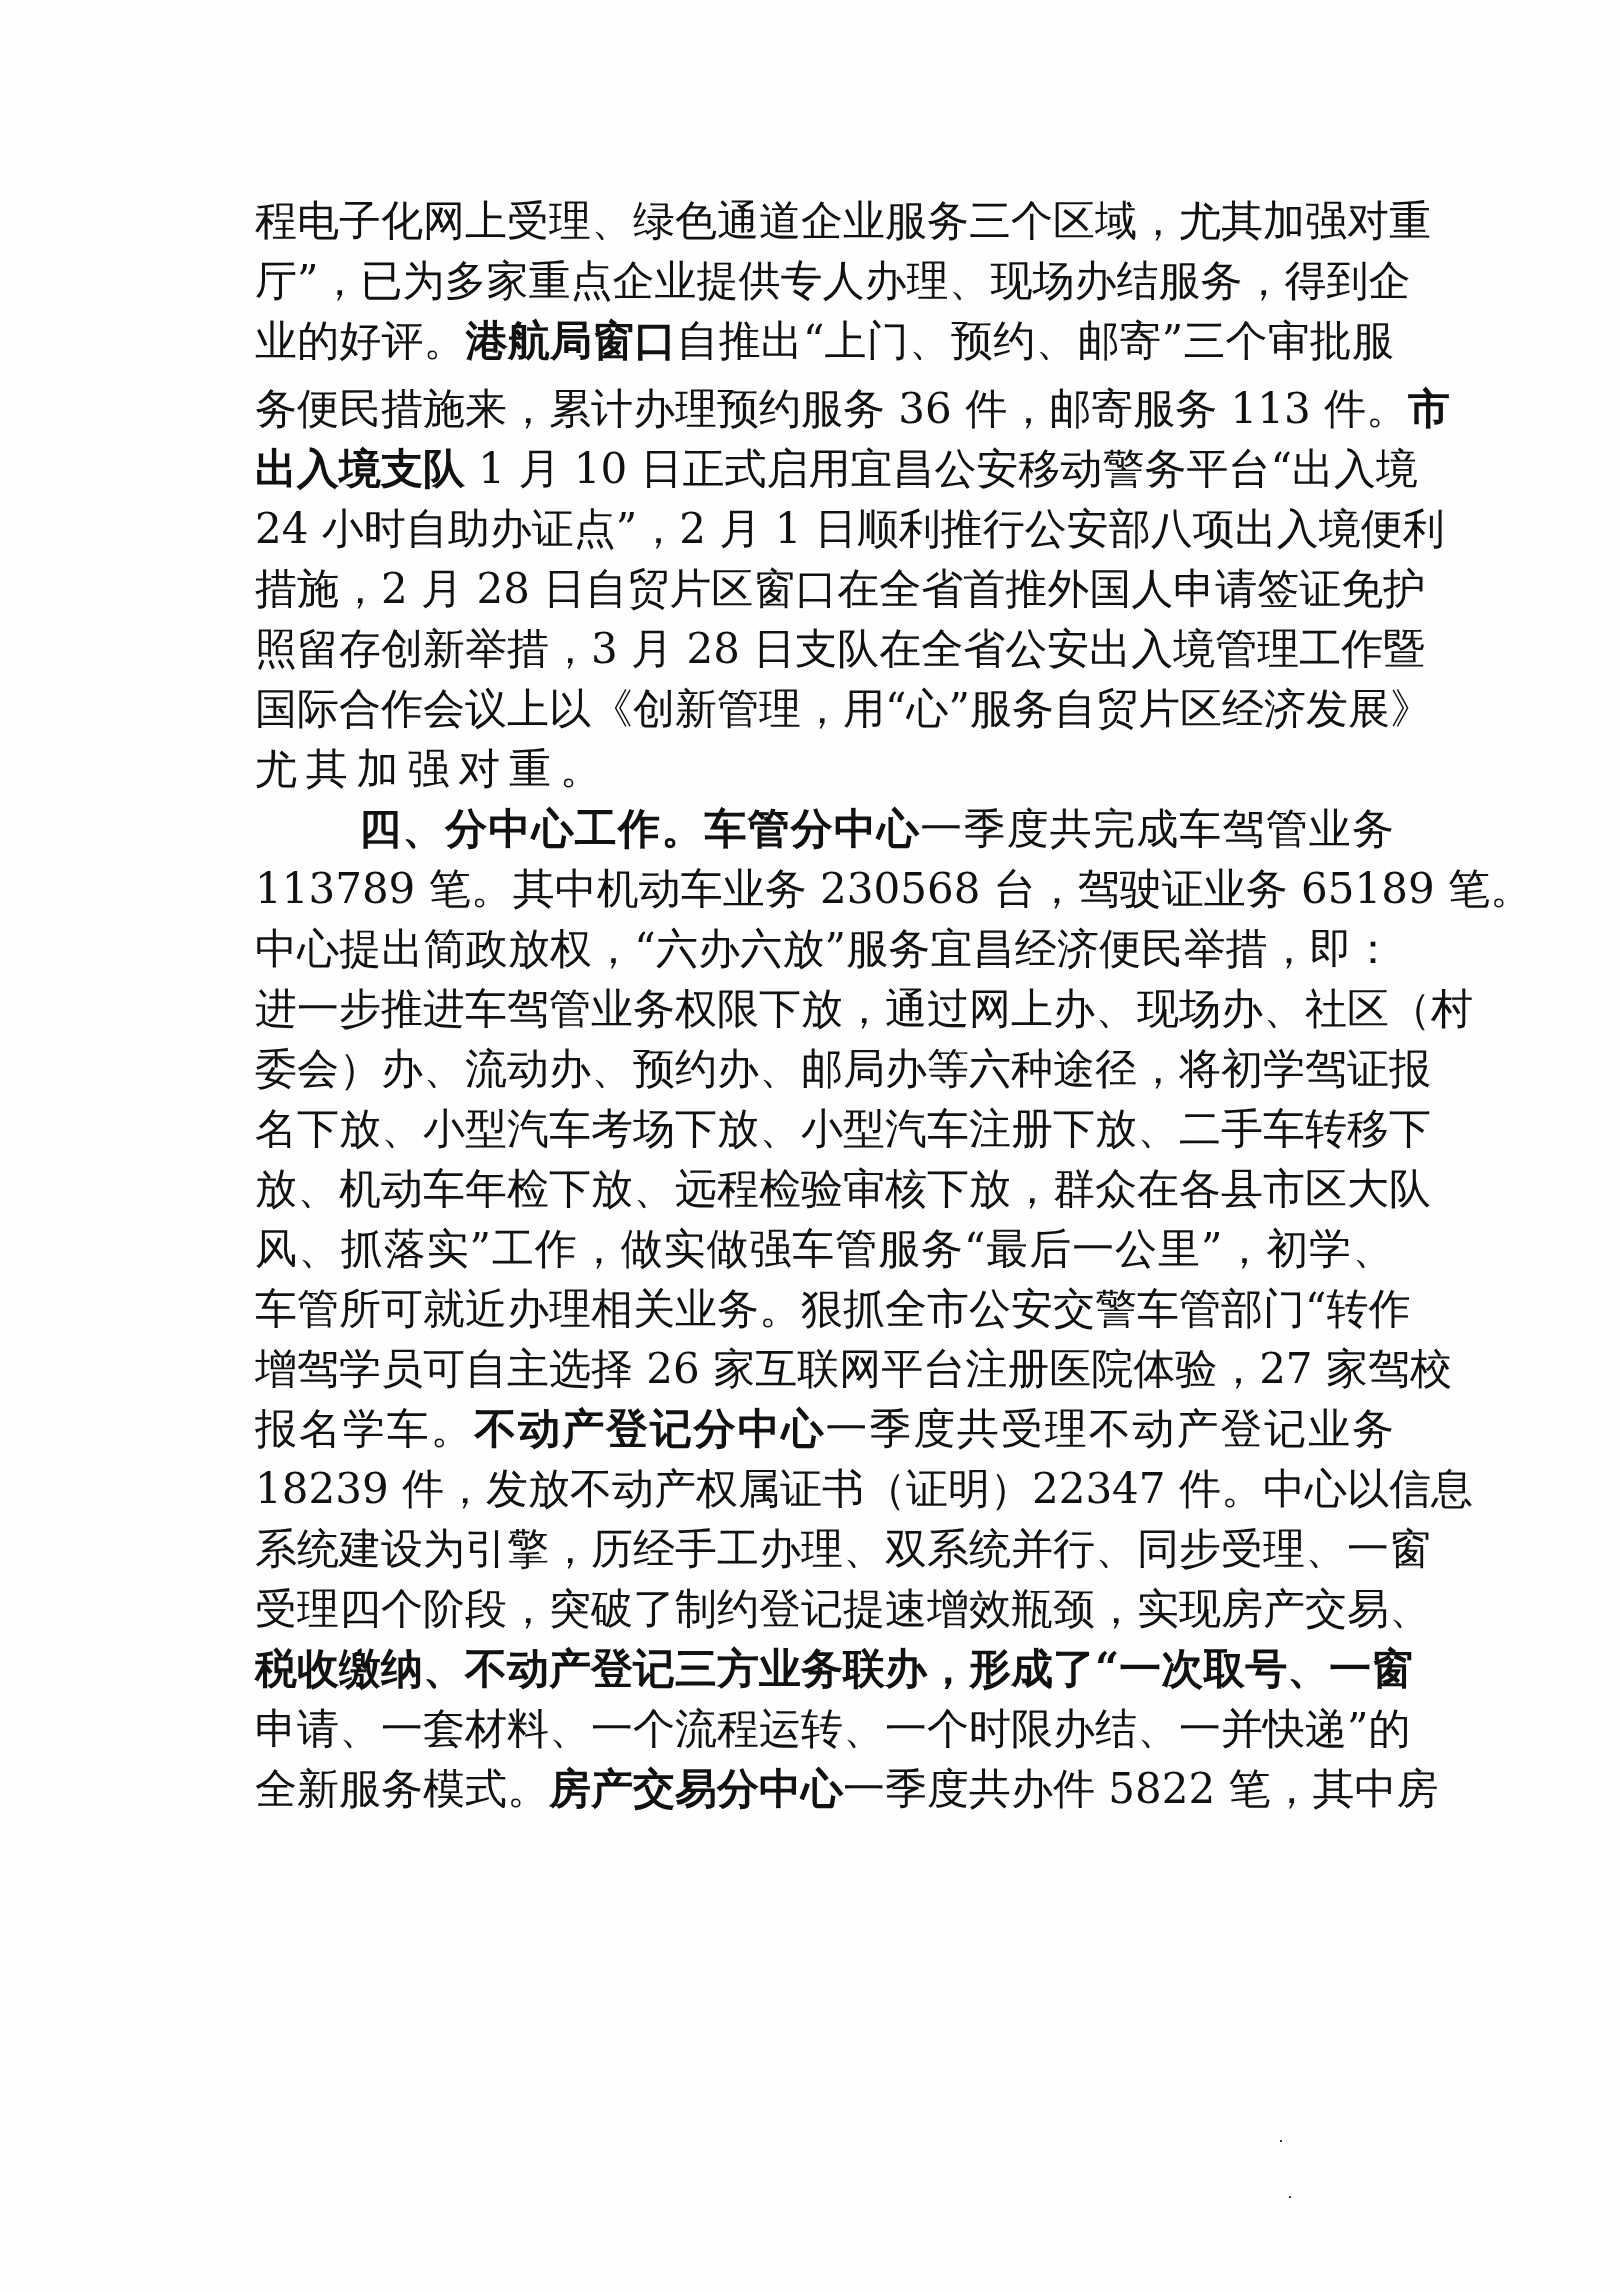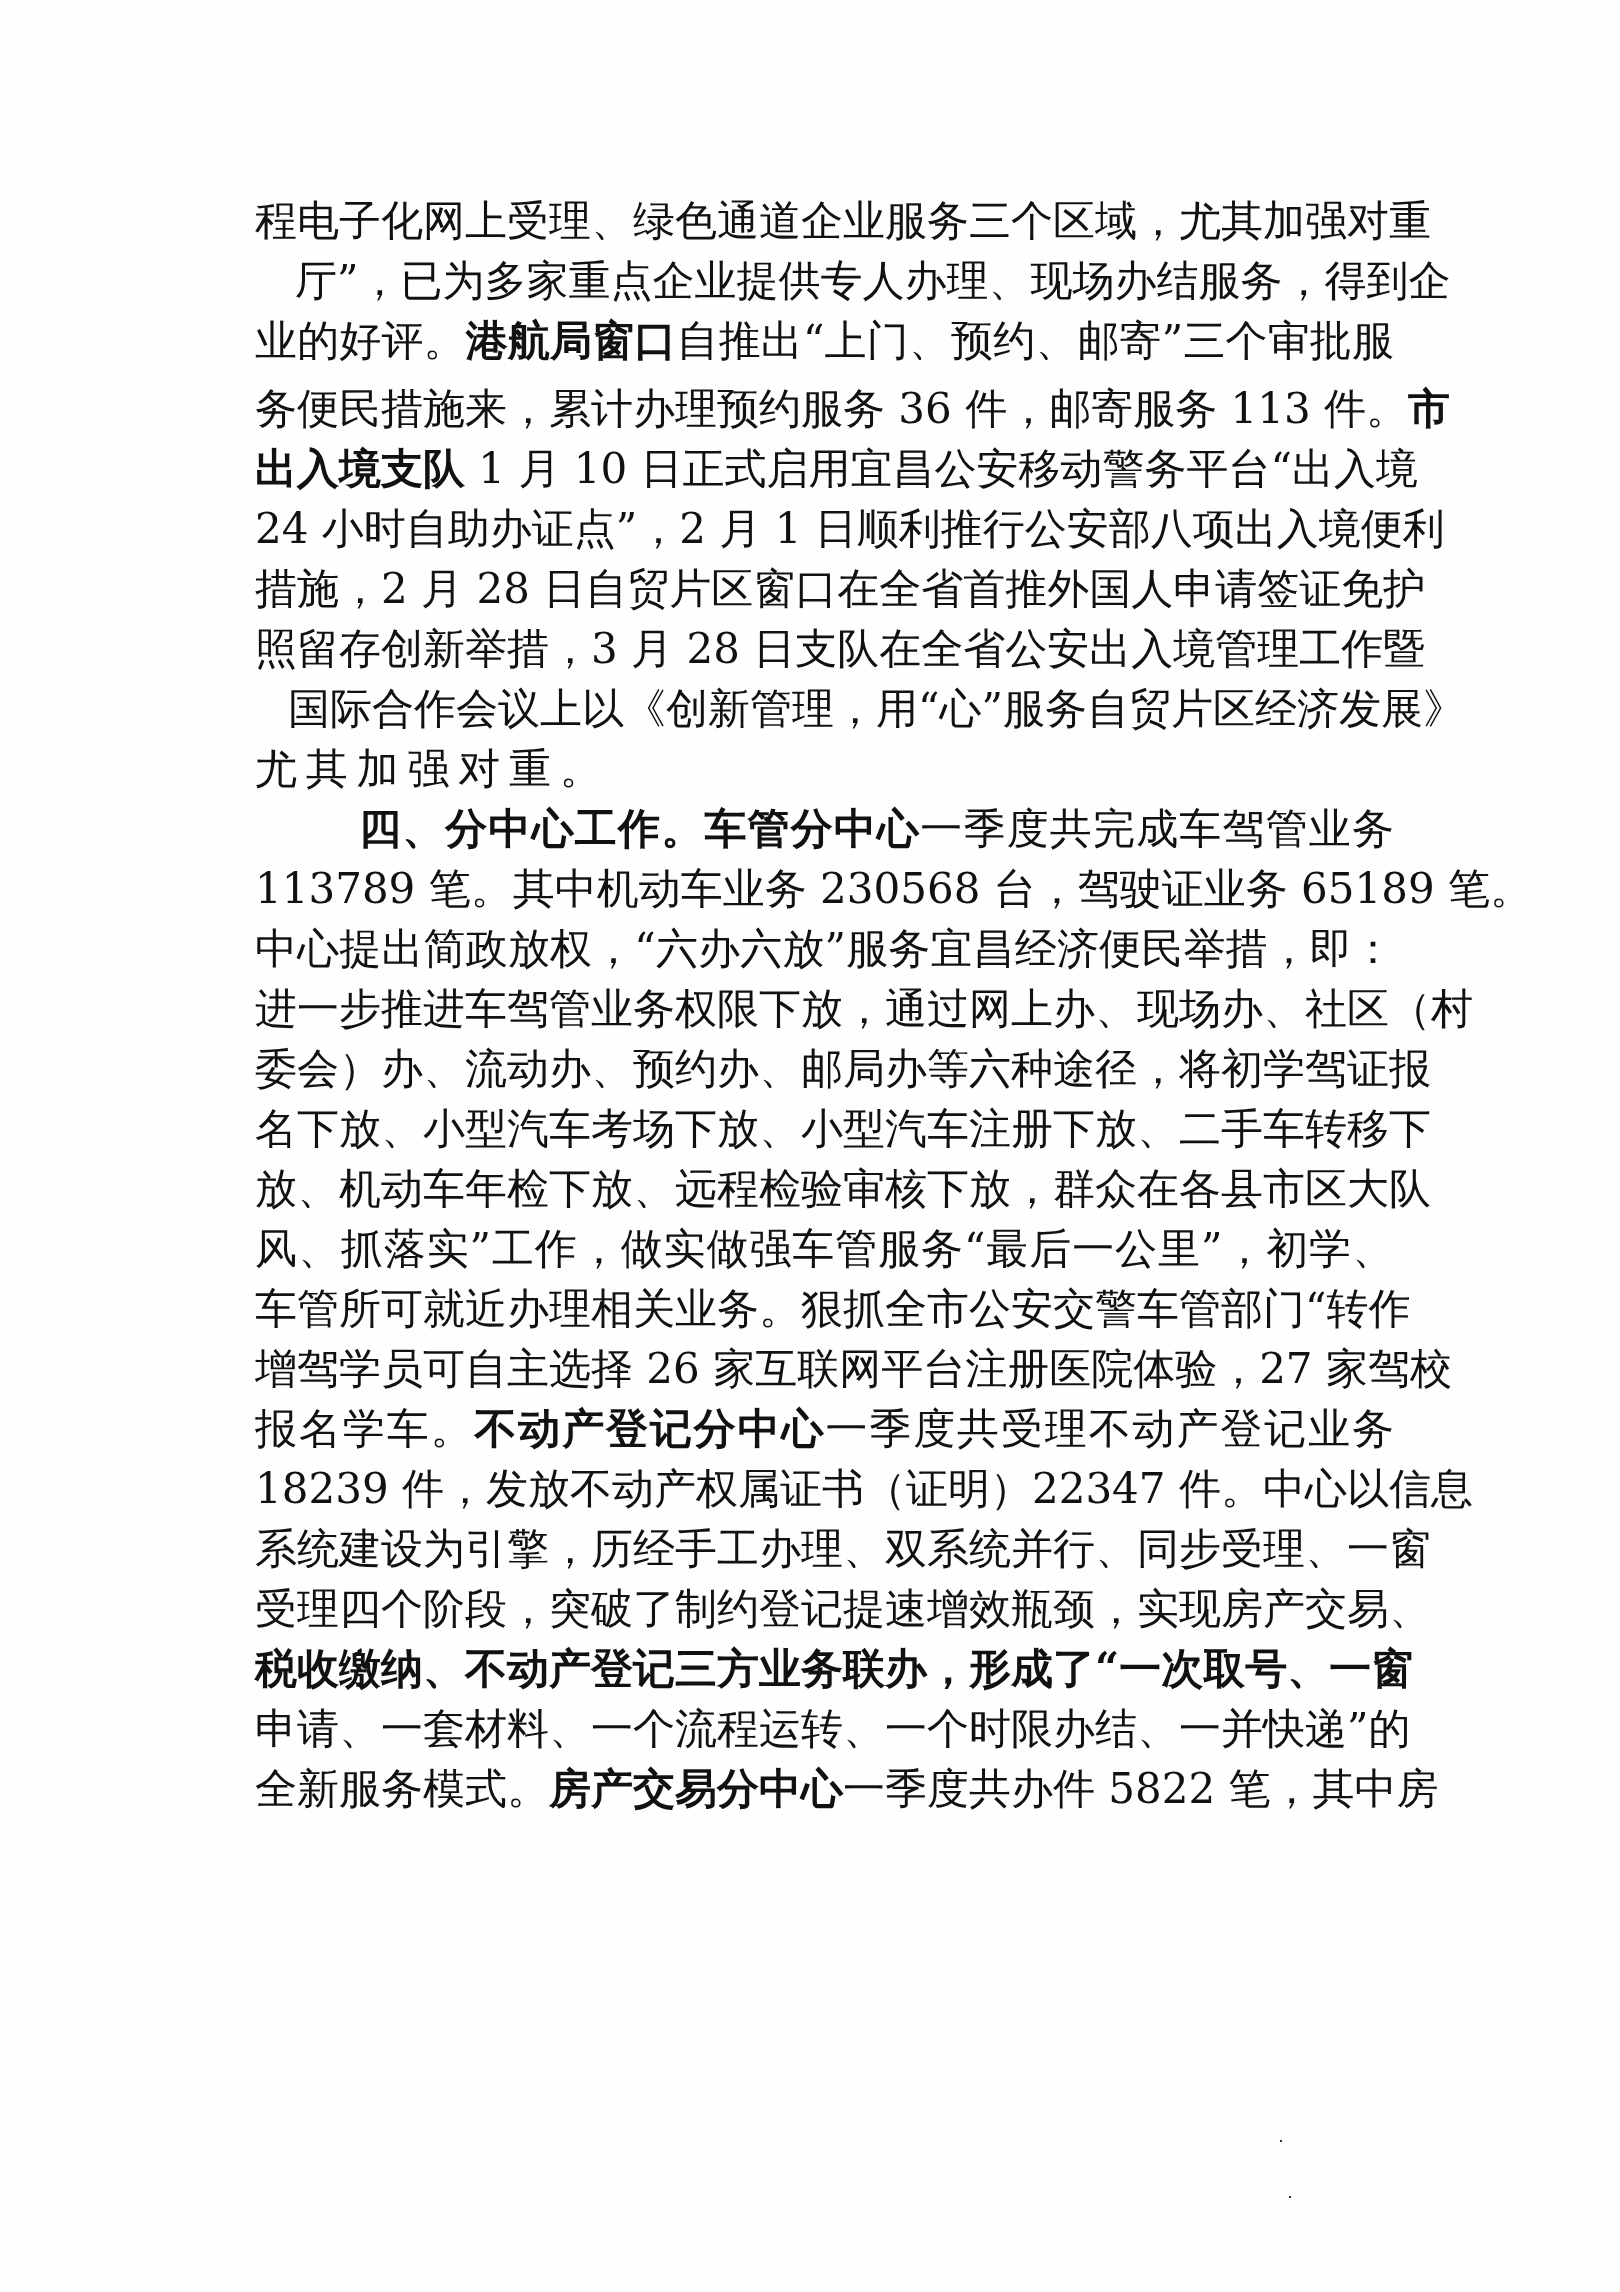--- a/index.html
+++ b/index.html
@@ -25,28 +25,28 @@
   .b { font-weight: bold; }
   .speck { position: absolute; background: #333; width: 2px; height: 2px; }
 </style>
 </head>
 <body>
 
 <div class="page">
   <div class="text-block" id="text-block">
       <div>
         <div class="line" style="letter-spacing: 0px;"><span>程电子化网上受理、绿色通道企业服务三个区域，尤其加强对重</span></div>
-        <div class="line" style="letter-spacing: 0px; margin-left: 40px;"><span>厅”，已为多家重点企业提供专人办理、现场办结服务，得到企</span></div>
+        <div class="line" style="letter-spacing: 0px;"><span>厅”，已为多家重点企业提供专人办理、现场办结服务，得到企</span></div>
         <div class="line" style="letter-spacing: 0px;"><span>业的好评。</span><span class="b">港航局窗口</span><span>自推出“上门、预约、邮寄”三个审批服</span></div>
         <div class="line" style="letter-spacing: 0px; margin-top: 8px;"><span>务便民措施来，累计办理预约服务 36 件，邮寄服务 113 件。</span><span class="b">市</span></div>
         <div class="line" style="letter-spacing: 0px;"><span class="b">出入境支队</span><span> 1 月 10 日正式启用宜昌公安移动警务平台“出入境</span></div>
         <div class="line" style="letter-spacing: 0px;"><span>24 小时自助办证点”，2 月 1 日顺利推行公安部八项出入境便利</span></div>
         <div class="line" style="letter-spacing: 0px;"><span>措施，2 月 28 日自贸片区窗口在全省首推外国人申请签证免护</span></div>
         <div class="line" style="letter-spacing: 0px;"><span>照留存创新举措，3 月 28 日支队在全省公安出入境管理工作暨</span></div>
-        <div class="line" style="letter-spacing: 0px; margin-left: 33px;"><span>国际合作会议上以《创新管理，用“心”服务自贸片区经济发展》</span></div>
+        <div class="line" style="letter-spacing: 0px;"><span>国际合作会议上以《创新管理，用“心”服务自贸片区经济发展》</span></div>
         <div class="line last"><span>尤其加强对重。</span></div>
       </div>
       <div>
         <div class="line indent" style="letter-spacing: 0px;"><span class="b">四、分中心工作。</span><span class="b">车管分中心</span><span>一季度共完成车驾管业务</span></div>
         <div class="line" style="letter-spacing: 0px;"><span>113789 笔。其中机动车业务 230568 台，驾驶证业务 65189 笔。</span></div>
         <div class="line" style="letter-spacing: 0px;"><span>中心提出简政放权，“六办六放”服务宜昌经济便民举措，即：</span></div>
         <div class="line" style="letter-spacing: 0px;"><span>进一步推进车驾管业务权限下放，通过网上办、现场办、社区（村</span></div>
         <div class="line" style="letter-spacing: 0px;"><span>委会）办、流动办、预约办、邮局办等六种途径，将初学驾证报</span></div>
         <div class="line" style="letter-spacing: 0px;"><span>名下放、小型汽车考场下放、小型汽车注册下放、二手车转移下</span></div>
         <div class="line" style="letter-spacing: 0px;"><span>放、机动车年检下放、远程检验审核下放，群众在各县市区大队</span></div>

